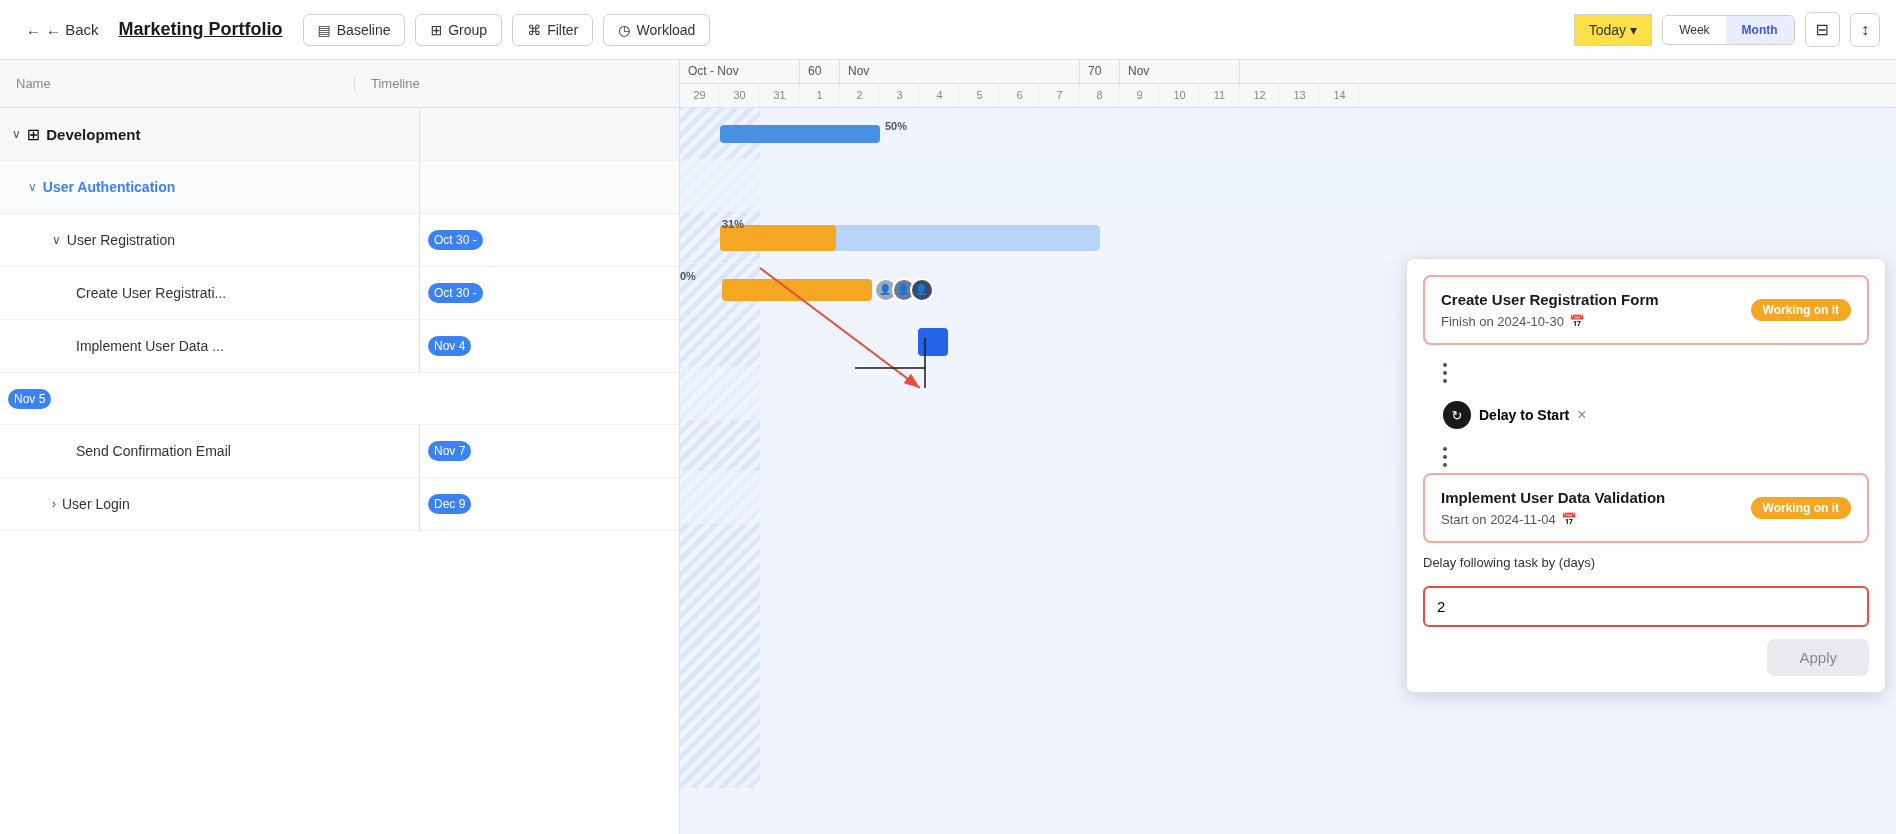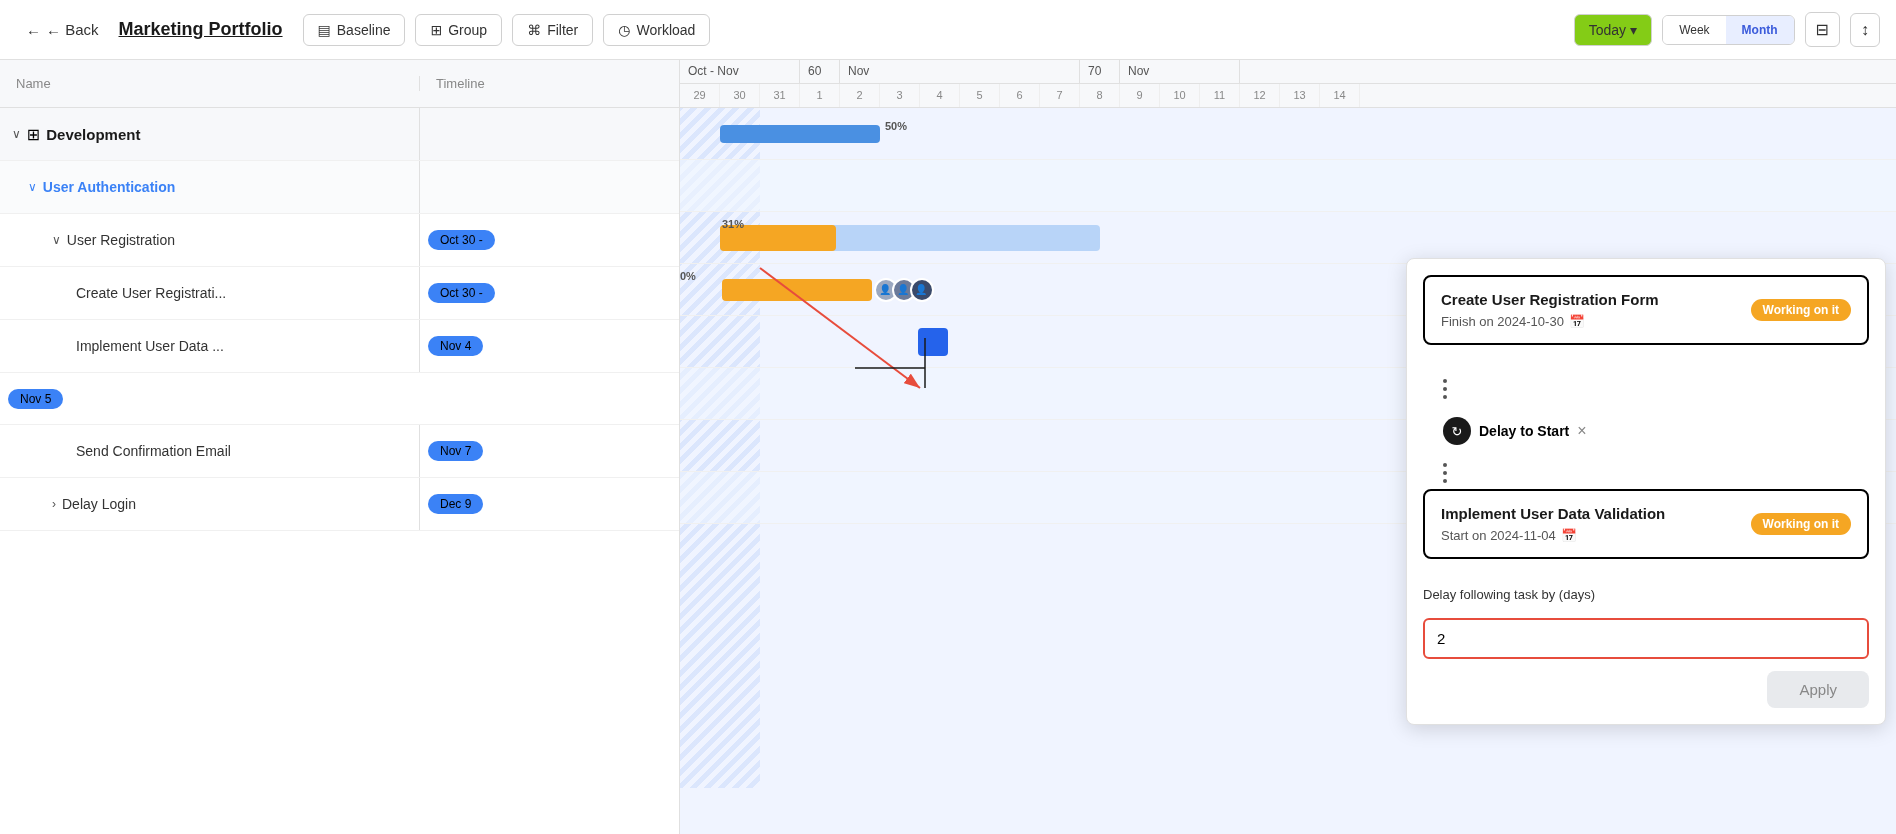--- a/index.html
+++ b/index.html
@@ -33,21 +33,21 @@
     .toolbar-spacer { flex: 1; }
     .view-group {
       display: flex; align-items: center; border: 1px solid #d0d0d0; border-radius: 6px; overflow: hidden;
     }
     .view-btn {
       padding: 7px 16px; font-size: 12px; cursor: pointer; background: #fff; border: none; color: #333;
     }
     .view-btn.active { background: #e8eeff; color: #3b5bdb; font-weight: 600; }
     .today-btn {
       display: flex; align-items: center; gap: 4px;
-      border: 1px solid #d0d0d0; background: #84cc16; border-radius: 6px;
+      border: 1px solid #d0d0d0; background: #fde047; border-radius: 0;
       padding: 7px 14px; font-size: 14px; cursor: pointer; color: #333;
     }
     .icon-btn {
       border: 1px solid #d0d0d0; background: #fff; border-radius: 6px;
       padding: 7px 10px; font-size: 16px; cursor: pointer; color: #333;
     }
 
     
     .main { display: flex; height: calc(834px - 60px); }
 
@@ -55,21 +55,21 @@
     .left-panel {
       width: 680px; min-width: 680px; border-right: 1px solid #e0e0e0;
       display: flex; flex-direction: column;
     }
 
     
     .col-header {
       display: flex; border-bottom: 1px solid #e0e0e0; background: #f7f8fa;
       height: 48px; align-items: center;
     }
-    .col-name { width: 420px; padding: 0 16px; font-size: 13px; color: #888; border-right: 1px solid #e0e0e0; }
+    .col-name { width: 355px; padding: 0 16px; font-size: 13px; color: #888; border-right: 1px solid #e0e0e0; }
     .col-timeline { flex: 1; padding: 0 16px; font-size: 13px; color: #888; }
 
     
     .row {
       display: flex; align-items: center; border-bottom: 1px solid #f0f0f0; min-height: 52px;
     }
     .row-name { width: 420px; padding: 0 12px; display: flex; align-items: center; gap: 6px; border-right: 1px solid #e0e0e0; min-height: 52px; }
     .row-timeline { flex: 1; padding: 0 8px; display: flex; align-items: center; }
     .row.group-row { background: #f7f8fa; }
     .row.sub-group { background: #fafbfc; }
@@ -79,22 +79,22 @@
     .group-icon { font-size: 16px; }
     .group-label { font-weight: 700; font-size: 15px; color: #1a1a1a; }
     .sub-label { font-weight: 600; font-size: 14px; color: #3b82f6; }
     .item-label { font-size: 14px; color: #333; }
 
     .indent-1 { padding-left: 28px; }
     .indent-2 { padding-left: 52px; }
     .indent-3 { padding-left: 76px; }
 
     .date-badge {
-      background: #3b82f6; color: #000000; border-radius: 12px;
-      padding: 3px 12px; font-size: 12px; white-space: nowrap;
+      background: #3b82f6; color: #ffffff; border-radius: 12px;
+      padding: 3px 6px; font-size: 12px; white-space: nowrap;
     }
 
     
     .right-panel { flex: 1; background: #f0f4ff; overflow: hidden; position: relative; }
 
     
     .gantt-header {
       height: 48px; background: #f7f8fa; border-bottom: 1px solid #e0e0e0;
       display: flex; flex-direction: column; overflow: hidden;
     }
@@ -145,21 +145,21 @@
     .arrow-svg { position: absolute; top: 0; left: 0; pointer-events: none; }
 
     
     .popup {
       position: absolute; right: 0; top: 0; width: 500px;
       background: #fff; border: 1px solid #e0e0e0; border-radius: 8px;
       box-shadow: 0 4px 20px rgba(0,0,0,0.15); z-index: 100;
       padding: 16px;
     }
     .popup-card {
-      border: 2px solid #000000; border-radius: 8px; padding: 14px 16px; margin-bottom: 28px;
+      border: 2px solid #fca5a5; border-radius: 8px; padding: 14px 16px; margin-bottom: 12px;
     }
     .popup-card-title { font-weight: 700; font-size: 15px; color: #1a1a1a; margin-bottom: 6px; }
     .popup-card-sub { font-size: 13px; color: #555; display: flex; align-items: center; gap: 6px; }
     .popup-working-badge {
       background: #f5a623; color: #fff; border-radius: 12px;
       padding: 4px 12px; font-size: 12px; font-weight: 600; white-space: nowrap;
     }
     .popup-card-row { display: flex; align-items: center; justify-content: space-between; }
 
     .dep-row {
@@ -299,21 +299,21 @@
         <span class="item-label">Send Confirmation Email</span>
       </div>
       <div class="row-timeline">
         <span class="date-badge">Nov 7</span>
       </div>
     </div>
 
     <div class="row item-row">
       <div class="row-name indent-2">
         <span class="chevron">›</span>
-        <span class="item-label">Delay Login</span>
+        <span class="item-label">User Login</span>
       </div>
       <div class="row-timeline">
         <span class="date-badge">Dec 9</span>
       </div>
     </div>
   </div>
 
   <div class="right-panel">
 
     <div class="gantt-header">

